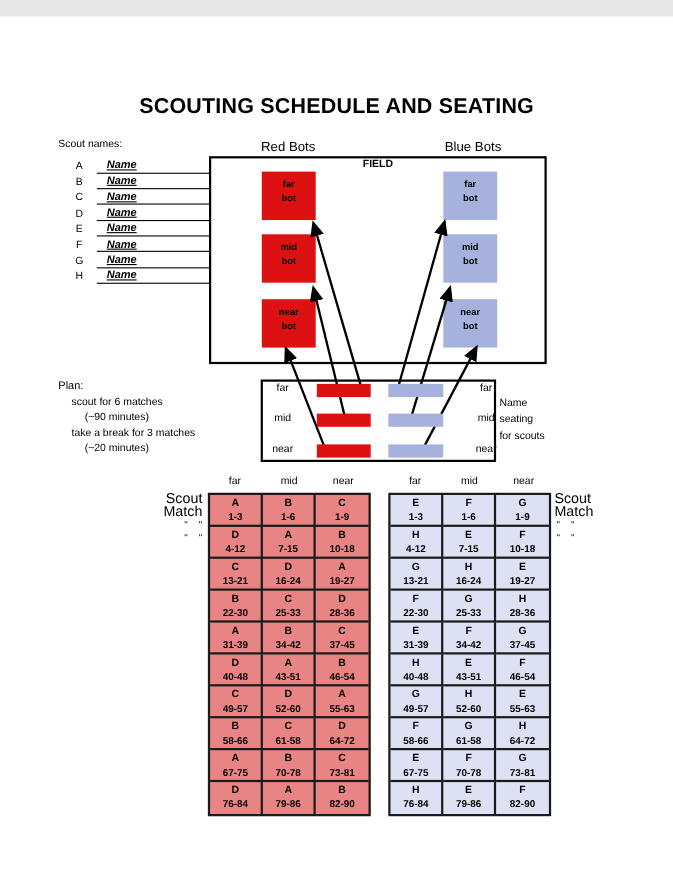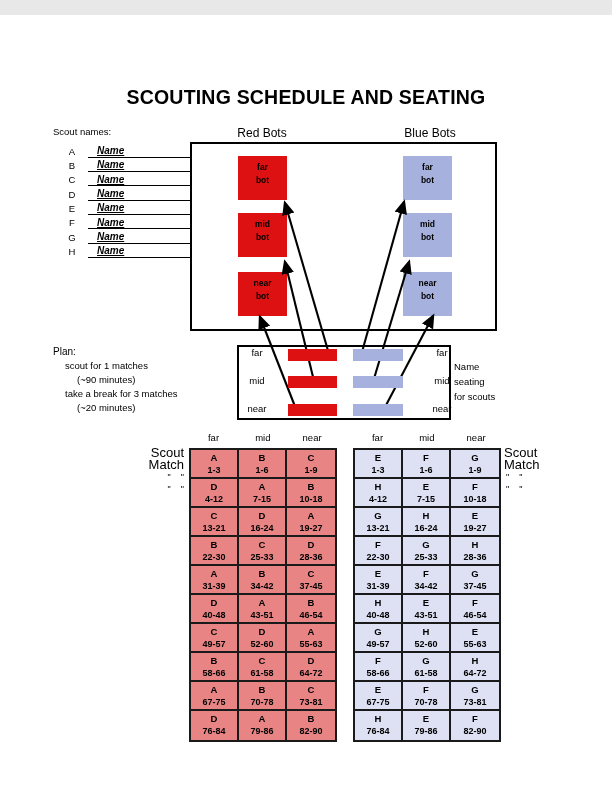--- a/index.html
+++ b/index.html
@@ -95,20 +95,21 @@
       <div class="scout-name" style="top: 216.1px;">Name</div>
       <div class="scout-letter" style="left: 60px; top: 230.95px;">H</div>
       <div class="scout-line" style="top: 241.95px;"></div>
       <div class="scout-name" style="top: 230.45px;">Name</div>
     </div>
 
   <div class="col-label red-bots-label">Red Bots</div>
   <div class="col-label blue-bots-label">Blue Bots</div>
 
   <div class="abs field-box"></div>
+  <div class="field-caption">FIELD</div>
   <div id="botBoxes">
       <div class="bot-box bot-red" style="left: 238px; top: 141px;">
         <div>far</div>
         <div>bot</div>
       </div>
       <div class="bot-box bot-red" style="left: 238px; top: 198px;">
         <div>mid</div>
         <div>bot</div>
       </div>
       <div class="bot-box bot-red" style="left: 238px; top: 257px;">
@@ -162,21 +163,21 @@
     </div>
 
   <div class="stand-caption">
     <div>Name</div>
     <div>seating</div>
     <div>for scouts</div>
   </div>
 
   <div class="lbl plan-label">Plan:</div>
   <div id="planLines">
-      <div class="plan-line" style="left: 65px; top: 345px;">scout for 1 matches</div>
+      <div class="plan-line" style="left: 65px; top: 345px;">scout for 6 matches</div>
       <div class="plan-line" style="left: 77px; top: 359px;">(~90 minutes)</div>
       <div class="plan-line" style="left: 65px; top: 373px;">take a break for 3 matches</div>
       <div class="plan-line" style="left: 77px; top: 387px;">(~20 minutes)</div>
     </div>
 
   <div id="tableHeaders">
       <div class="col-header" style="left: 189px;">far</div>
       <div class="col-header" style="left: 238.3px;">mid</div>
       <div class="col-header" style="left: 287.6px;">near</div>
       <div class="col-header" style="left: 353px;">far</div>

